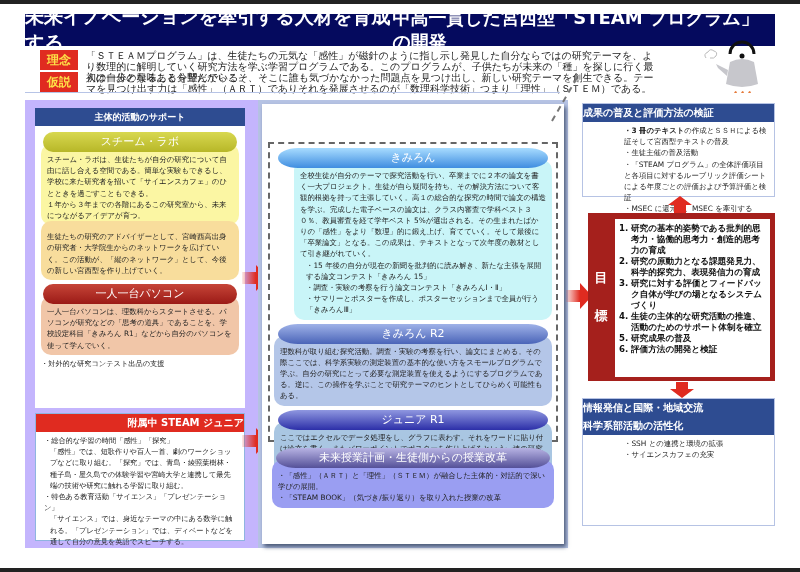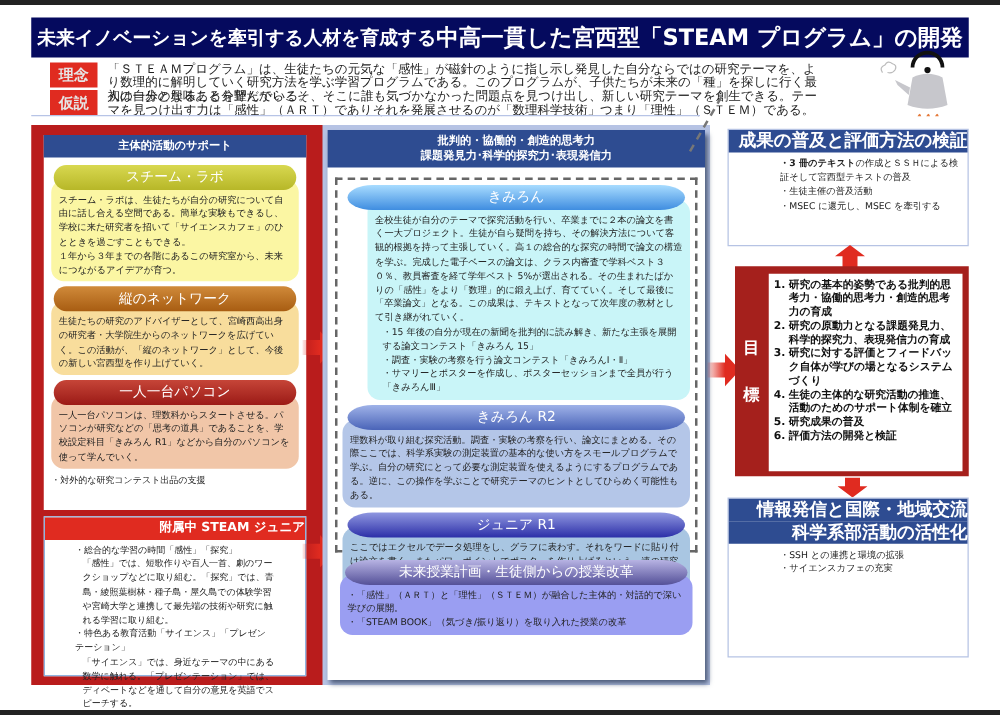--- a/index.html
+++ b/index.html
@@ -4,48 +4,48 @@
 <style>
   * { box-sizing: border-box; margin: 0; padding: 0; }
   html, body { width: 800px; height: 572px; overflow: hidden; background: #ffffff; }
   body { font-family: "DejaVu Sans", "Liberation Sans", sans-serif; color: #111; position: relative; }
 
   .topbar { position: absolute; left: 0; top: 0; width: 800px; height: 4px; background: #222; }
   .bottombar { position: absolute; left: 0; top: 568px; width: 800px; height: 4px; background: #222; }
 
   .title-band { position: absolute; left: 25px; top: 14px; width: 750px; height: 32px; background: #050a5e; color: #fff;
     display: flex; align-items: center; justify-content: center; font-weight: bold; }
-  .title-band .t1 { font-size: 15px; }
+  .title-band .t1 { font-size: 19px; }
   .title-band .t2 { font-size: 18px; }
 
   .concept-row { position: absolute; left: 40px; width: 620px; display: flex; align-items: flex-start; }
-  .tag { width: 38px; height: 20px; background: #e02b20; color: #e5e5e5; font-weight: bold; font-size: 12px;
+  .tag { width: 38px; height: 20px; background: #e02b20; color: #fde047; font-weight: bold; font-size: 12px;
     display: flex; align-items: center; justify-content: center; margin-right: 8px; flex-shrink: 0; }
   .concept-text { font-size: 10px; line-height: 11px; color: #222; }
   .concept-rule { position: absolute; left: 25px; top: 92px; width: 535px; height: 1px; background: #b7c4e6; }
 
   .kettle { position: absolute; left: 700px; top: 40px; width: 70px; height: 60px; }
 
   
-  .left-col { position: absolute; left: 25px; top: 100px; width: 266px; height: 448px; background: #b91c1c; }
+  .left-col { position: absolute; left: 25px; top: 100px; width: 266px; height: 448px; background: #c4b5fd; }
   .panel-head { background: #2e4c91; color: #fff; font-weight: bold; font-size: 9px; text-align: center; height: 18px; line-height: 18px; }
   .left-inner { position: absolute; left: 10px; top: 8px; width: 210px; height: 300px; background: #fff; }
   .pill { height: 20px; border-radius: 10px / 10px; color: #fff; font-size: 11px; text-align: center; line-height: 20px; margin: 0 8px; position: relative; z-index: 2; }
   .pill-body { border-radius: 10px; margin: -8px 6px 0; padding: 10px 6px 4px; font-size: 7.4px; line-height: 11.2px; color: #222; position: relative; z-index: 1; }
   .pill.yellow { background: linear-gradient(#d8d850, #b7b728); }
   .pill-body.yellow { background: #fbf6a3; }
   .pill.orange { background: linear-gradient(#d08a3a, #a85d12); }
   .pill-body.orange { background: #f8dd9c; }
   .pill.red { background: linear-gradient(#c64538, #9b1a16); }
   .pill-body.red { background: #f1c6a8; }
   .left-note { font-size: 7.2px; padding: 4px 6px; color: #222; }
 
   .junior { position: absolute; left: 10px; top: 313px; width: 210px; height: 128px; background: #fff; border: 1px solid #8fb4e0; }
   .junior-head { background: #e02b20; color: #fff; font-weight: bold; font-size: 10px; text-align: right; height: 18px; line-height: 18px; }
-  .junior-body { font-size: 7.2px; line-height: 11.2px; padding: 3px 24px; color: #222; font-family: Liberation Serif, serif; }
+  .junior-body { font-size: 7.2px; line-height: 11.2px; padding: 3px 8px; color: #222; }
   .indent { padding-left: 6px; }
 
   
   .center-col { position: absolute; left: 258px; top: 100px; width: 310px; height: 448px; background: #b6c3e4; }
   .center-frame { position: absolute; left: 4px; top: 4px; width: 302px; height: 440px; background: #fff; box-shadow: 2px 3px 4px #4b5a78; }
   .center-head { background: #2e4c91; color: #fff; font-weight: bold; font-size: 9px; text-align: center; line-height: 12px; padding: 3px 0; height: 30px; }
   .dashed { position: absolute; left: 6px; top: 38px; width: 290px; height: 300px; border: 2px dashed #666; }
   .kpill { height: 20px; border-radius: 20px / 10px; color: #fff; font-size: 11px; text-align: center; line-height: 20px; margin: 0 8px; position: relative; z-index: 2; }
   .kbody { border-radius: 10px; margin: -8px 4px 0; padding: 10px 6px 4px; font-size: 7.4px; line-height: 11.2px; color: #222; position: relative; z-index: 1; }
   .kpill.cyan { background: linear-gradient(#a8dcff, #3f8de0); }
@@ -58,21 +58,21 @@
   .kpill.violet { background: linear-gradient(#b7b3e3, #545098); }
   .kbody.violet { background: #9a9ef2; }
 
   
   .arrow-r { position: absolute; width: 26px; height: 26px; }
   .arrow-r .shaft { position: absolute; left: 0; top: 7px; width: 14px; height: 12px; background: linear-gradient(90deg, rgba(224,43,32,0.1), #e02b20); }
   .arrow-r .head { position: absolute; left: 14px; top: 0; width: 0; height: 0; border-top: 13px solid transparent; border-bottom: 13px solid transparent; border-left: 12px solid #e02b20; }
 
   
   .r-box { position: absolute; left: 582px; width: 193px; background: #fff; border: 1px solid #b6c3e4; }
-  .r-head { background: #2e4c91; color: #fff; font-weight: bold; font-size: 14px; text-align: right; height: 18px; line-height: 18px; }
+  .r-head { background: #2e4c91; color: #fff; font-weight: bold; font-size: 10px; text-align: left; height: 18px; line-height: 18px; }
   .r-body { font-size: 7.4px; line-height: 11.2px; padding: 3px 6px; color: #222; margin-left: 35px; }
   .goals { position: absolute; left: 588px; top: 213px; width: 187px; height: 168px; background: #a5201c; }
   .goals-label { position: absolute; left: 0; top: 0; width: 26px; height: 168px; color: #fff; font-weight: bold; font-size: 13px; display: flex; flex-direction: column; align-items: center; justify-content: center; gap: 20px; }
   .goals-list { position: absolute; left: 27px; top: 6px; width: 155px; height: 158px; background: #fff; padding: 4px 4px; font-size: 8.6px; line-height: 11px; font-weight: bold; color: #111; }
   .goals-list .g { display: flex; }
   .goals-list .n { width: 12px; flex-shrink: 0; }
   .up-arrow { position: absolute; left: 668px; top: 196px; width: 24px; height: 18px; }
   .down-arrow { position: absolute; left: 670px; top: 382px; width: 24px; height: 16px; }
   .dashed-line { position: absolute; left: 552px; top: 120px; width: 50px; height: 2px; border-top: 2px dashed #777; transform: rotate(-60deg); transform-origin: left; }
 </style>
@@ -108,21 +108,20 @@
 <div class="left-col">
   <div class="left-inner">
     <div class="panel-head">主体的活動のサポート</div>
     <div style="height:6px;"></div>
     <div class="pill yellow">スチーム・ラボ</div>
     <div class="pill-body yellow">
       <div>スチーム・ラボは、生徒たちが自分の研究について自由に話し合える空間である。簡単な実験もできるし、学校に来た研究者を招いて「サイエンスカフェ」のひとときを過ごすこともできる。</div>
       <div>１年から３年までの各階にあるこの研究室から、未来につながるアイデアが育つ。</div>
     </div>
     <div style="height:4px;"></div>
-    <div class="pill orange">縦のネットワーク</div>
     <div class="pill-body orange">
       <div>生徒たちの研究のアドバイザーとして、宮崎西高出身の研究者・大学院生からのネットワークを広げていく。この活動が、「縦のネットワーク」として、今後の新しい宮西型を作り上げていく。</div>
     </div>
     <div style="height:4px;"></div>
     <div class="pill red">一人一台パソコン</div>
     <div class="pill-body red">
       <div>一人一台パソコンは、理数科からスタートさせる。パソコンが研究などの「思考の道具」であることを、学校設定科目「きみろん R1」などから自分のパソコンを使って学んでいく。</div>
     </div>
     <div class="left-note">・対外的な研究コンテスト出品の支援</div>
   </div>
@@ -142,24 +141,20 @@
     <div class="shaft"></div>
     <div class="head"></div>
   </div>
 <div class="arrow-r" style="left:242px; top:428px;">
     <div class="shaft"></div>
     <div class="head"></div>
   </div>
 
 <div class="center-col">
   <div class="center-frame">
-    <div class="center-head">
-      <div>批判的・協働的・創造的思考力</div>
-      <div>課題発見力･科学的探究力･表現発信力</div>
-    </div>
     <div class="dashed">
       <div style="height:4px;"></div>
       <div class="kpill cyan">きみろん</div>
       <div class="kbody cyan">
         <div>全校生徒が自分のテーマで探究活動を行い、卒業までに２本の論文を書く一大プロジェクト。生徒が自ら疑問を持ち、その解決方法について客観的根拠を持って主張していく。高１の総合的な探究の時間で論文の構造を学ぶ。完成した電子ベースの論文は、クラス内審査で学科ベスト３０％、教員審査を経て学年ベスト 5%が選出される。その生まれたばかりの「感性」をより「数理」的に鍛え上げ、育てていく。そして最後に「卒業論文」となる。この成果は、テキストとなって次年度の教材として引き継がれていく。</div>
         <div class="indent">・15 年後の自分が現在の新聞を批判的に読み解き、新たな主張を展開する論文コンテスト「きみろん 15」</div>
         <div class="indent">・調査・実験の考察を行う論文コンテスト「きみろんⅠ・Ⅱ」</div>
         <div class="indent">・サマリーとポスターを作成し、ポスターセッションまで全員が行う「きみろんⅢ」</div>
       </div>
       <div style="height:4px;"></div>
@@ -188,20 +183,21 @@
 <div class="arrow-r" style="left:566px; top:283px;">
     <div class="shaft"></div>
     <div class="head"></div>
   </div>
 
 <div class="r-box" style="top:103px; height:94px;">
   <div class="r-head">成果の普及と評価方法の検証</div>
   <div class="r-body">
     <div><b>・3 冊のテキスト</b><span>の作成とＳＳＨによる検証そして宮西型テキストの普及</span></div>
     <div>・生徒主催の普及活動</div>
+    <div>・「STEAM プログラム」の全体評価項目と各項目に対するルーブリック評価シートによる年度ごとの評価および予算評価と検証</div>
     <div>・MSEC に還元し、MSEC を牽引する</div>
   </div>
 </div>
 
 <svg class="up-arrow" viewBox="0 0 24 18">
   <polygon points="12,0 24,9 18,9 18,18 6,18 6,9 0,9" fill="#e02b20"></polygon>
 </svg>
 
 <div class="goals">
   <div class="goals-label">

